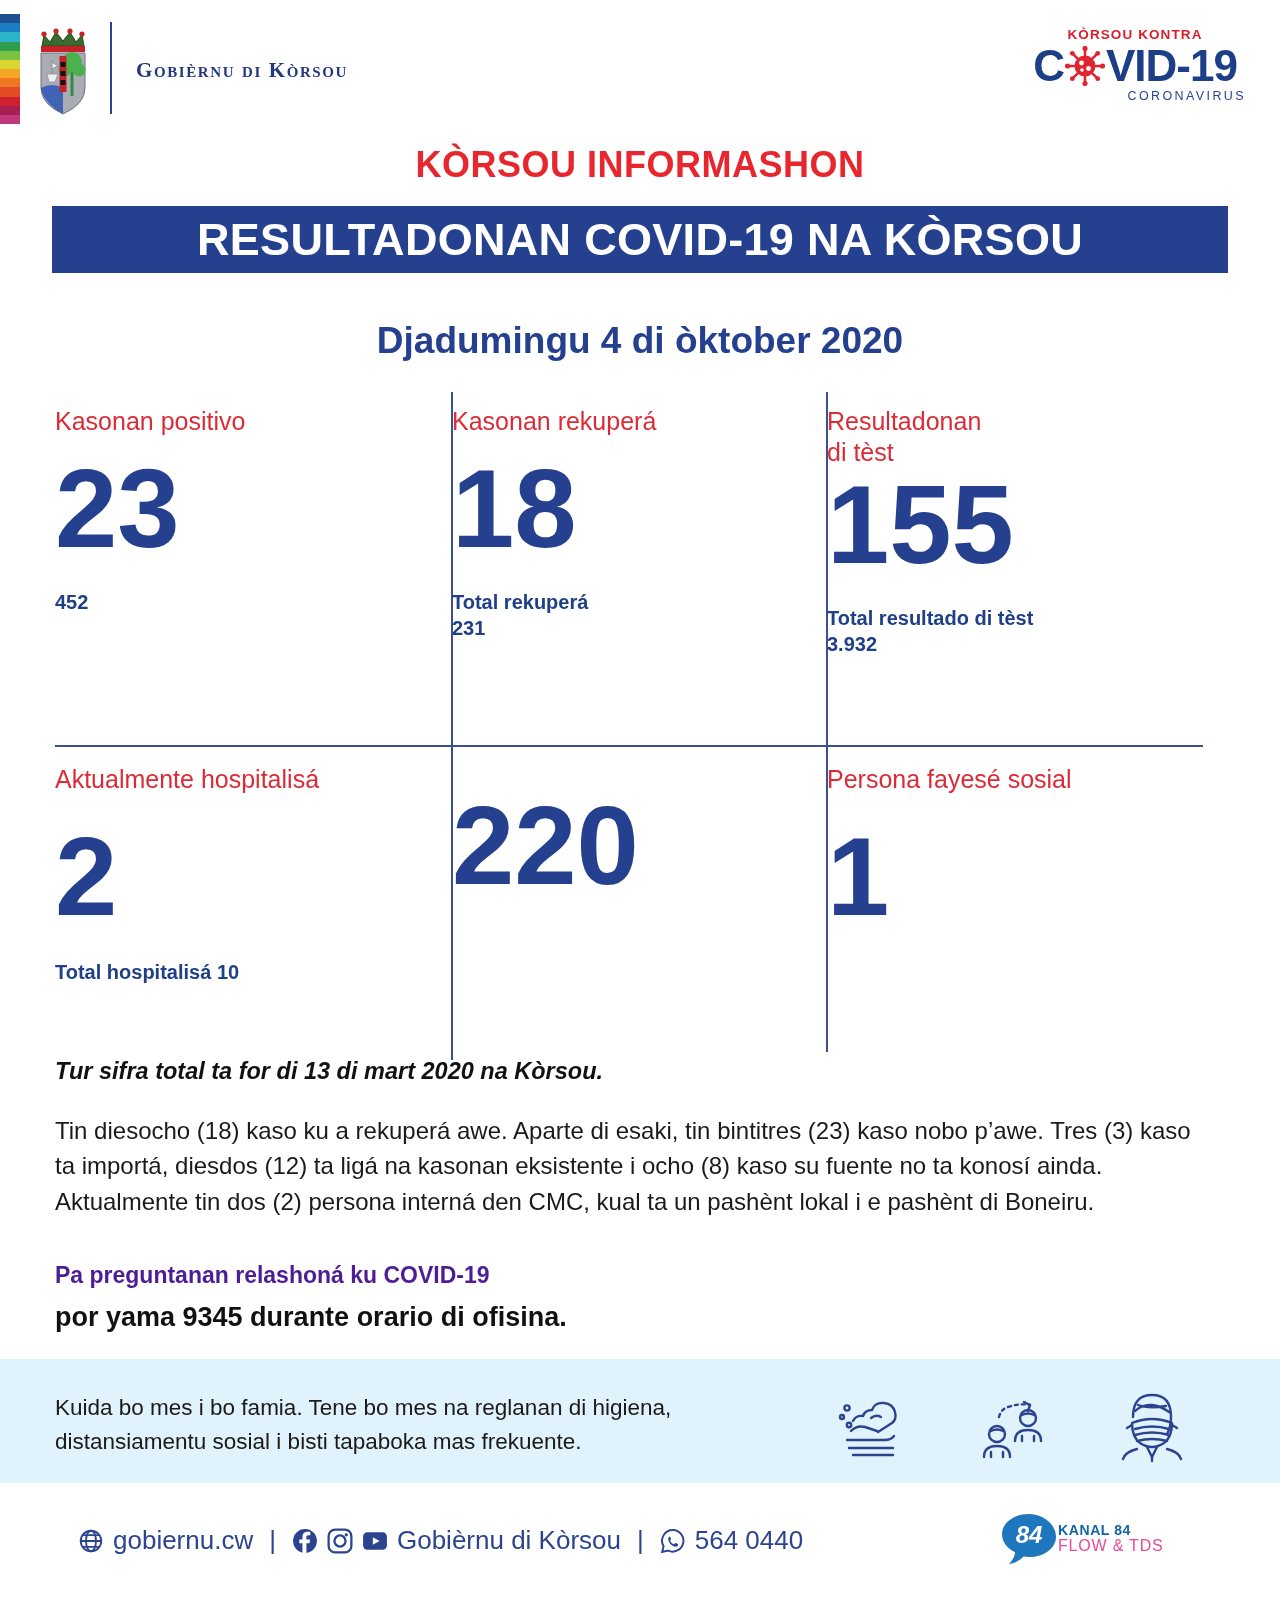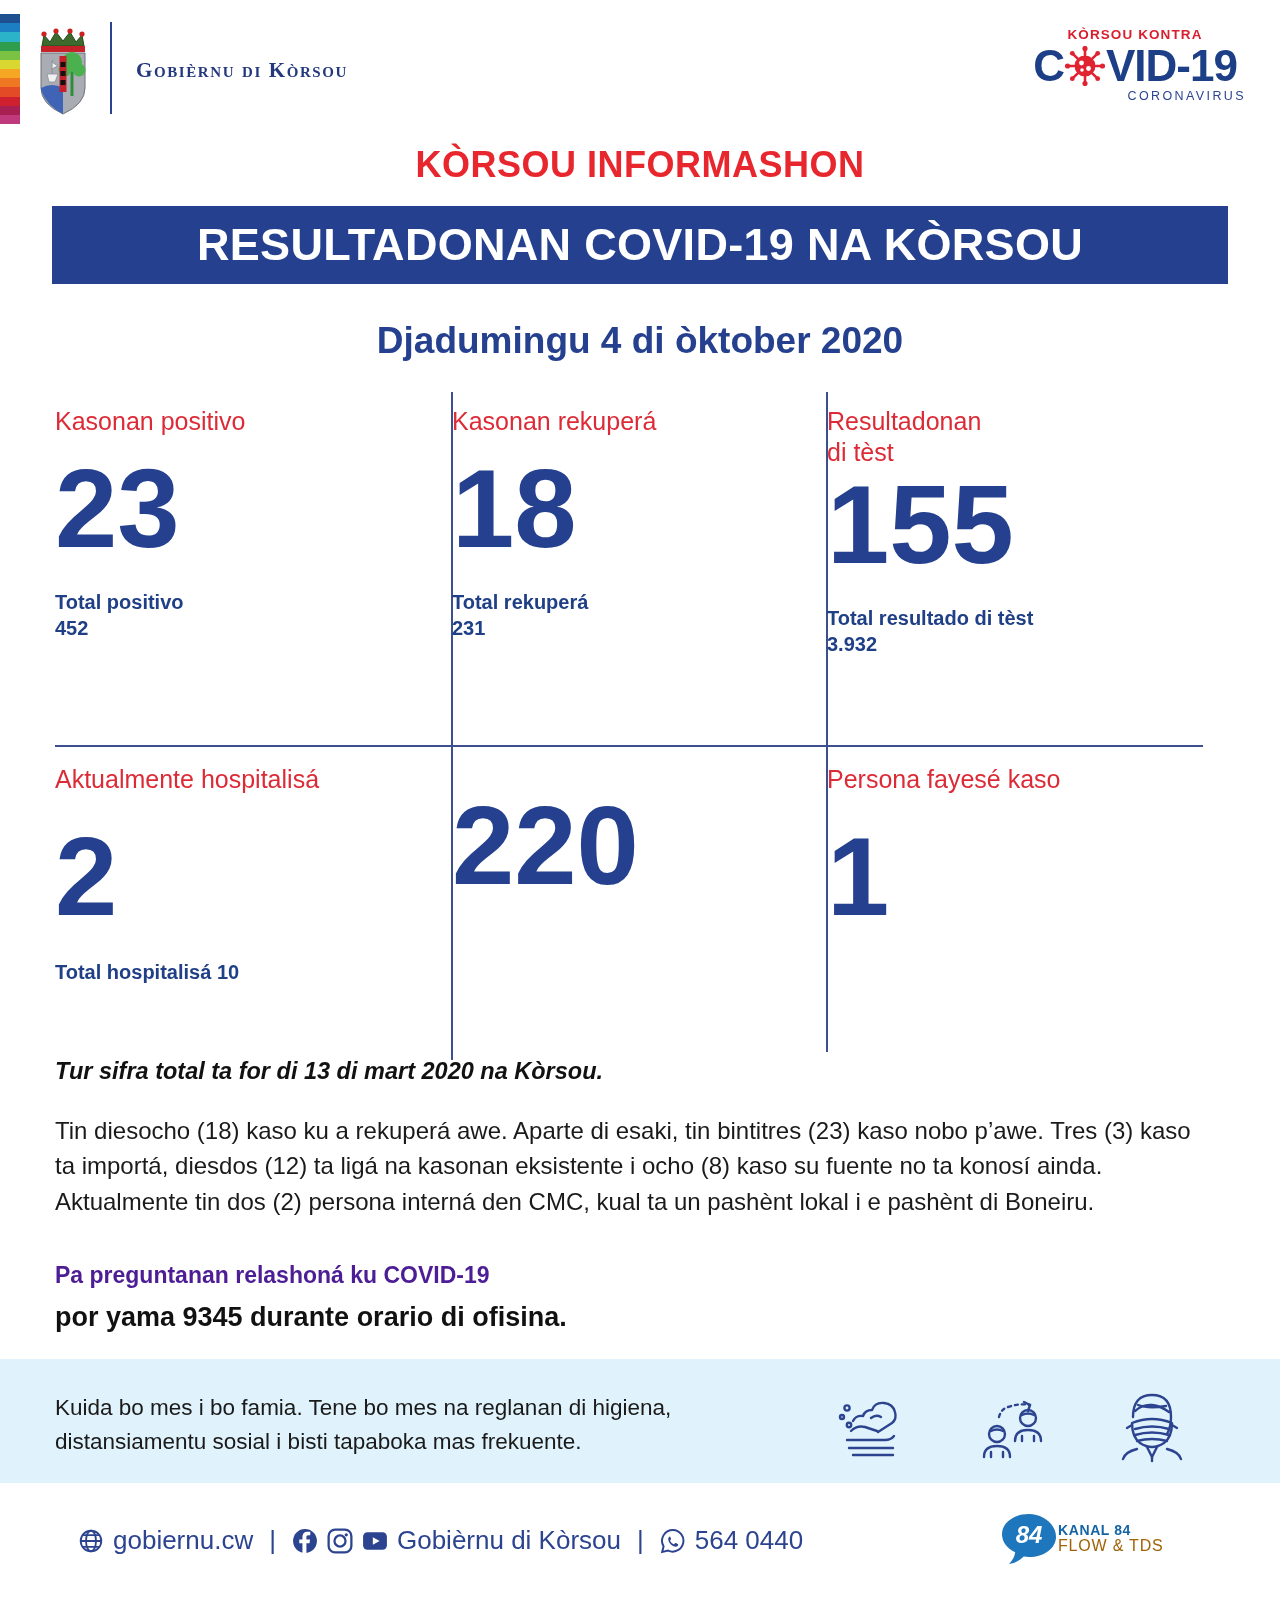--- a/index.html
+++ b/index.html
@@ -43,21 +43,21 @@
     font-size:12.5px; color:#2c4490; letter-spacing:2.4px;
     text-align:right; margin-top:1px; padding-right:4px;
   }
 
   
   .ultimo {
     position:absolute; left:0; top:144px; width:1280px; text-align:center;
     font-size:36px; font-weight:bold; color:#e8262d; letter-spacing:0.5px;
   }
   .titlebar {
-    position:absolute; left:52px; top:206px; width:1176px; height:78px;
+    position:absolute; left:52px; top:206px; width:1176px; height:67px;
     background:#25408f; display:flex; align-items:center; justify-content:center;
   }
   .titlebar span {
     color:#ffffff; font-size:45px; font-weight:bold; letter-spacing:0.3px;
     white-space:nowrap;
   }
   .datum {
     position:absolute; left:0; top:320px; width:1280px; text-align:center;
     font-size:37px; font-weight:bold; color:#25408f;
   }
@@ -135,21 +135,21 @@
     display:flex; align-items:center; gap:9px;
     font-size:26px; color:#2c4490; white-space:nowrap;
   }
   .foot-row .sep { color:#2c4490; margin:0 7px; font-weight:300; }
   .foot-ic { width:26px; height:26px; display:inline-block; vertical-align:middle; }
 
   .kanal { position:absolute; left:1000px; top:1512px; display:flex; align-items:center; gap:0; }
   .kanal .bubble { width:58px; height:54px; }
   .kanal .ktext { line-height:1.05; }
   .kanal .k1 { font-size:14px; font-weight:bold; color:#1464a5; letter-spacing:0.6px; }
-  .kanal .k2 { font-size:16px; color:#a16207; letter-spacing:0.8px; }
+  .kanal .k2 { font-size:16px; color:#ec4899; letter-spacing:0.8px; }
 </style>
 </head>
 <body>
 
 <div class="page">
 
   <div class="rainbow" id="rainbow">
       <i style="background: rgb(29, 79, 145);"></i>
       <i style="background: rgb(29, 127, 195);"></i>
       <i style="background: rgb(43, 179, 201);"></i>
@@ -240,21 +240,20 @@
 
   <div class="grid">
     <div class="vline1"></div>
     <div class="vline2"></div>
     <div class="hline"></div>
 
     <div class="cell c1">
       <div class="label">Kasonan positivo</div>
       <div class="big">23</div>
       <div class="sub">
-        <div>Total positivo</div>
         <div>452</div>
       </div>
     </div>
 
     <div class="cell c2">
       <div class="label">Kasonan rekuperá</div>
       <div class="big">18</div>
       <div class="sub">
         <div>Total rekuperá</div>
         <div>231</div>
@@ -277,21 +276,21 @@
       <div class="label">Aktualmente hospitalisá</div>
       <div class="big">2</div>
       <div class="sub">Total hospitalisá 10</div>
     </div>
 
     <div class="cell c5">
       <div class="big">220</div>
     </div>
 
     <div class="cell c6">
-      <div class="label">Persona fayesé kaso</div>
+      <div class="label">Persona fayesé sosial</div>
       <div class="big">1</div>
     </div>
   </div>
 
   <div class="note">Tur sifra total ta for di 13 di mart 2020 na Kòrsou.</div>
   <div class="para">Tin diesocho (18) kaso ku a rekuperá awe. Aparte di esaki, tin bintitres (23) kaso nobo p’awe. Tres (3) kaso ta importá, diesdos (12) ta ligá na kasonan eksistente i ocho (8) kaso su fuente no ta konosí ainda. Aktualmente tin dos (2) persona interná den CMC, kual ta un pashènt lokal i e pashènt di Boneiru.</div>
   <div class="cta1">Pa preguntanan relashoná ku COVID-19</div>
   <div class="cta2">por yama 9345 durante orario di ofisina.</div>
 
   <div class="banner"></div>

